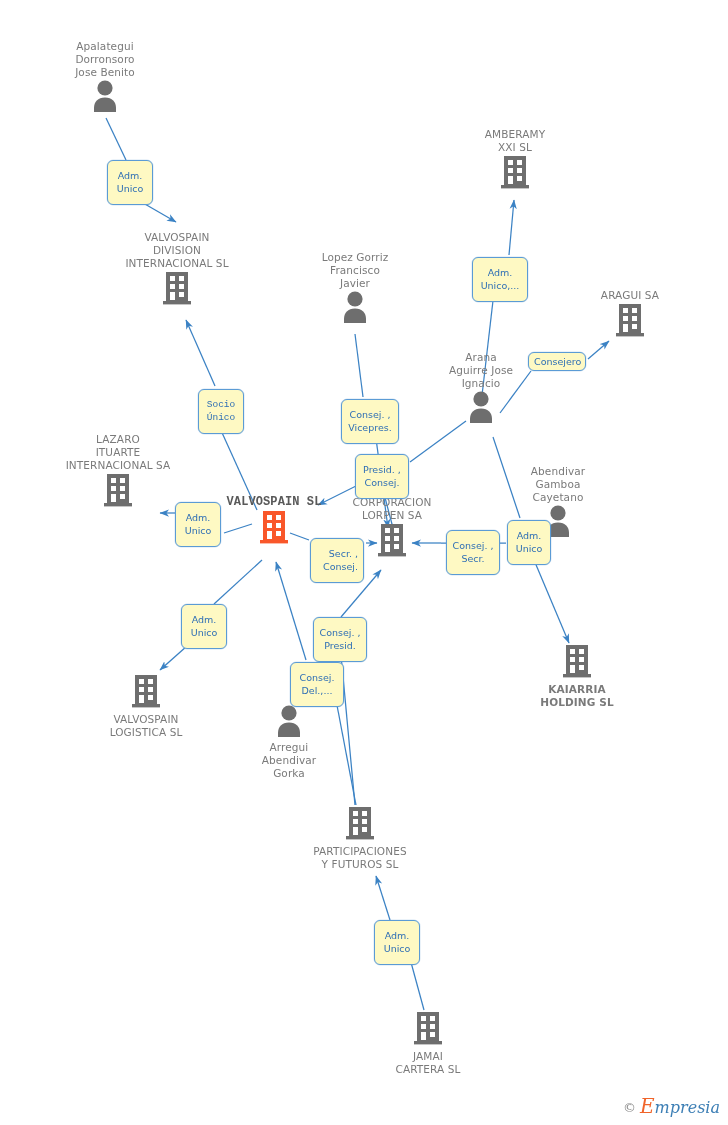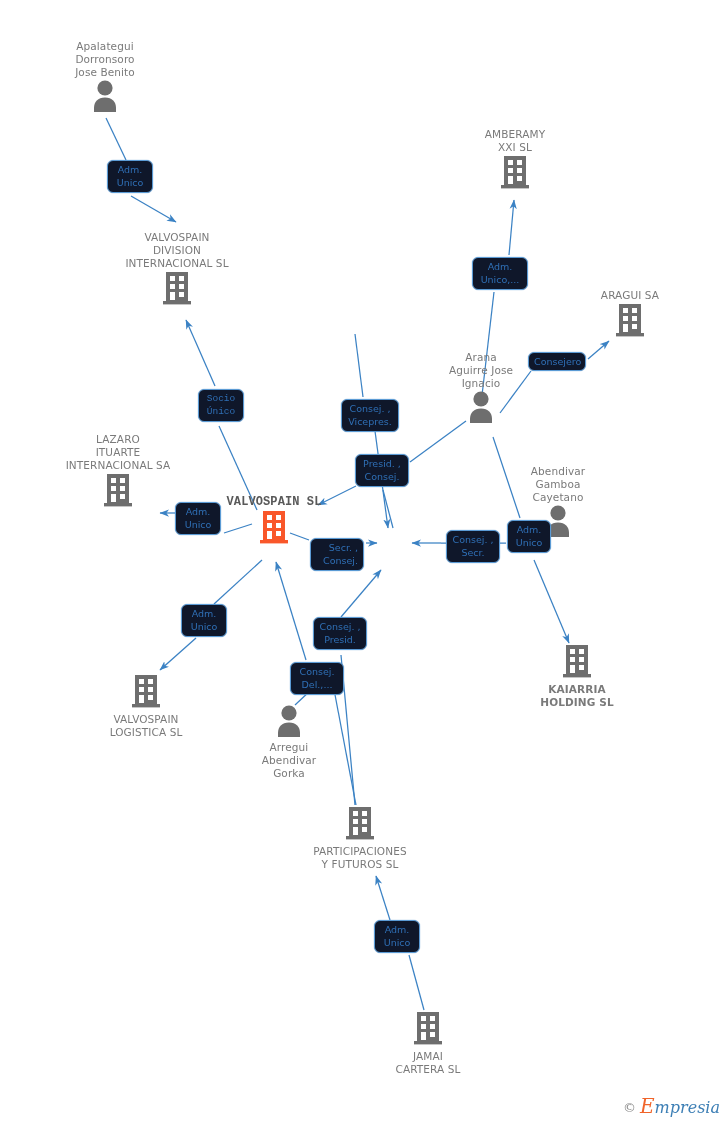--- a/index.html
+++ b/index.html
@@ -14,23 +14,23 @@
   .node{position:absolute;display:flex;flex-direction:column;align-items:center;width:140px;margin-left:-70px;}
   .node .caption{
     font-size:10.5px;line-height:13px;color:#7a7a7a;text-align:center;
     letter-spacing:.1px;white-space:pre-line;
   }
   .node .glyph{display:block;}
   .node.cap-below{flex-direction:column-reverse;}
 
   
   .chip{
-    position:absolute;background:#0f172a;border:1.3px solid #5b9bd5;border-radius:6px;
+    position:absolute;background:#fef9c3;border:1.3px solid #5b9bd5;border-radius:6px;
     color:#2f6fb5;font-size:9.5px;line-height:12.5px;text-align:center;
-    padding:3px 5px;white-space:pre-line;box-sizing:border-box;
+    padding:9px 5px;white-space:pre-line;box-sizing:border-box;
     box-shadow:0 0 0 .5px rgba(91,155,213,.25);
   }
 
   
   #watermark{
     position:absolute;right:8px;bottom:9px;display:flex;align-items:center;gap:4px;
   }
   #watermark .c{color:#8a8a8a;font-size:13px;line-height:13px;}
   #watermark .brand{font-family:"DejaVu Serif","Liberation Serif",serif;font-style:italic;font-size:16px;color:#3d7fb5;line-height:16px;}
   #watermark .brand .e{color:#f0642a;font-size:20px;}
@@ -160,21 +160,50 @@
             <rect x="8" y="14" width="5" height="5"></rect>
             <rect x="17" y="14" width="5" height="5"></rect>
             <rect x="8" y="22" width="5" height="8"></rect>
             <rect x="17" y="22" width="5" height="5"></rect>
           </g>
         </svg>
     </span>
     <div class="caption" style="color:#595959;font-weight:bold;font-size:12px;font-family:Liberation Mono, monospace;">VALVOSPAIN SL</div>
   </div>
 
-
+  <div class="node cap-below" style="left:355px;top:251px;">
+    <span class="glyph">
+      <svg width="30" height="33" viewBox="0 0 30 33">
+          <circle cx="15" cy="9" r="7.6" fill="#6e6e6e"></circle>
+          <path d="M15 18.5c-7.2 0-11 4.6-11 10.5v4h22v-4c0-5.9-3.8-10.5-11-10.5z" fill="#6e6e6e"></path>
+        </svg>
+    </span>
+    <div class="caption">Lopez Gorriz
+Francisco
+Javier</div>
+  </div>
+
+  <div class="node cap-below" style="left:392px;top:496px;">
+    <span class="glyph">
+      <svg width="30" height="36" viewBox="0 0 30 36">
+          <rect x="4" y="2" width="22" height="29" fill="#6e6e6e"></rect>
+          <rect x="1" y="31" width="28" height="3.4" fill="#6e6e6e"></rect>
+          <g fill="#ffffff">
+            <rect x="8" y="6" width="5" height="5"></rect>
+            <rect x="17" y="6" width="5" height="5"></rect>
+            <rect x="8" y="14" width="5" height="5"></rect>
+            <rect x="17" y="14" width="5" height="5"></rect>
+            <rect x="8" y="22" width="5" height="8"></rect>
+            <rect x="17" y="22" width="5" height="5"></rect>
+          </g>
+        </svg>
+    </span>
+    <div class="caption">CORPORACION
+LORPEN SA</div>
+  </div>
 
   <div class="node cap-below" style="left:515px;top:128px;">
     <span class="glyph">
       <svg width="30" height="36" viewBox="0 0 30 36">
           <rect x="4" y="2" width="22" height="29" fill="#6e6e6e"></rect>
           <rect x="1" y="31" width="28" height="3.4" fill="#6e6e6e"></rect>
           <g fill="#ffffff">
             <rect x="8" y="6" width="5" height="5"></rect>
             <rect x="17" y="6" width="5" height="5"></rect>
             <rect x="8" y="14" width="5" height="5"></rect>

